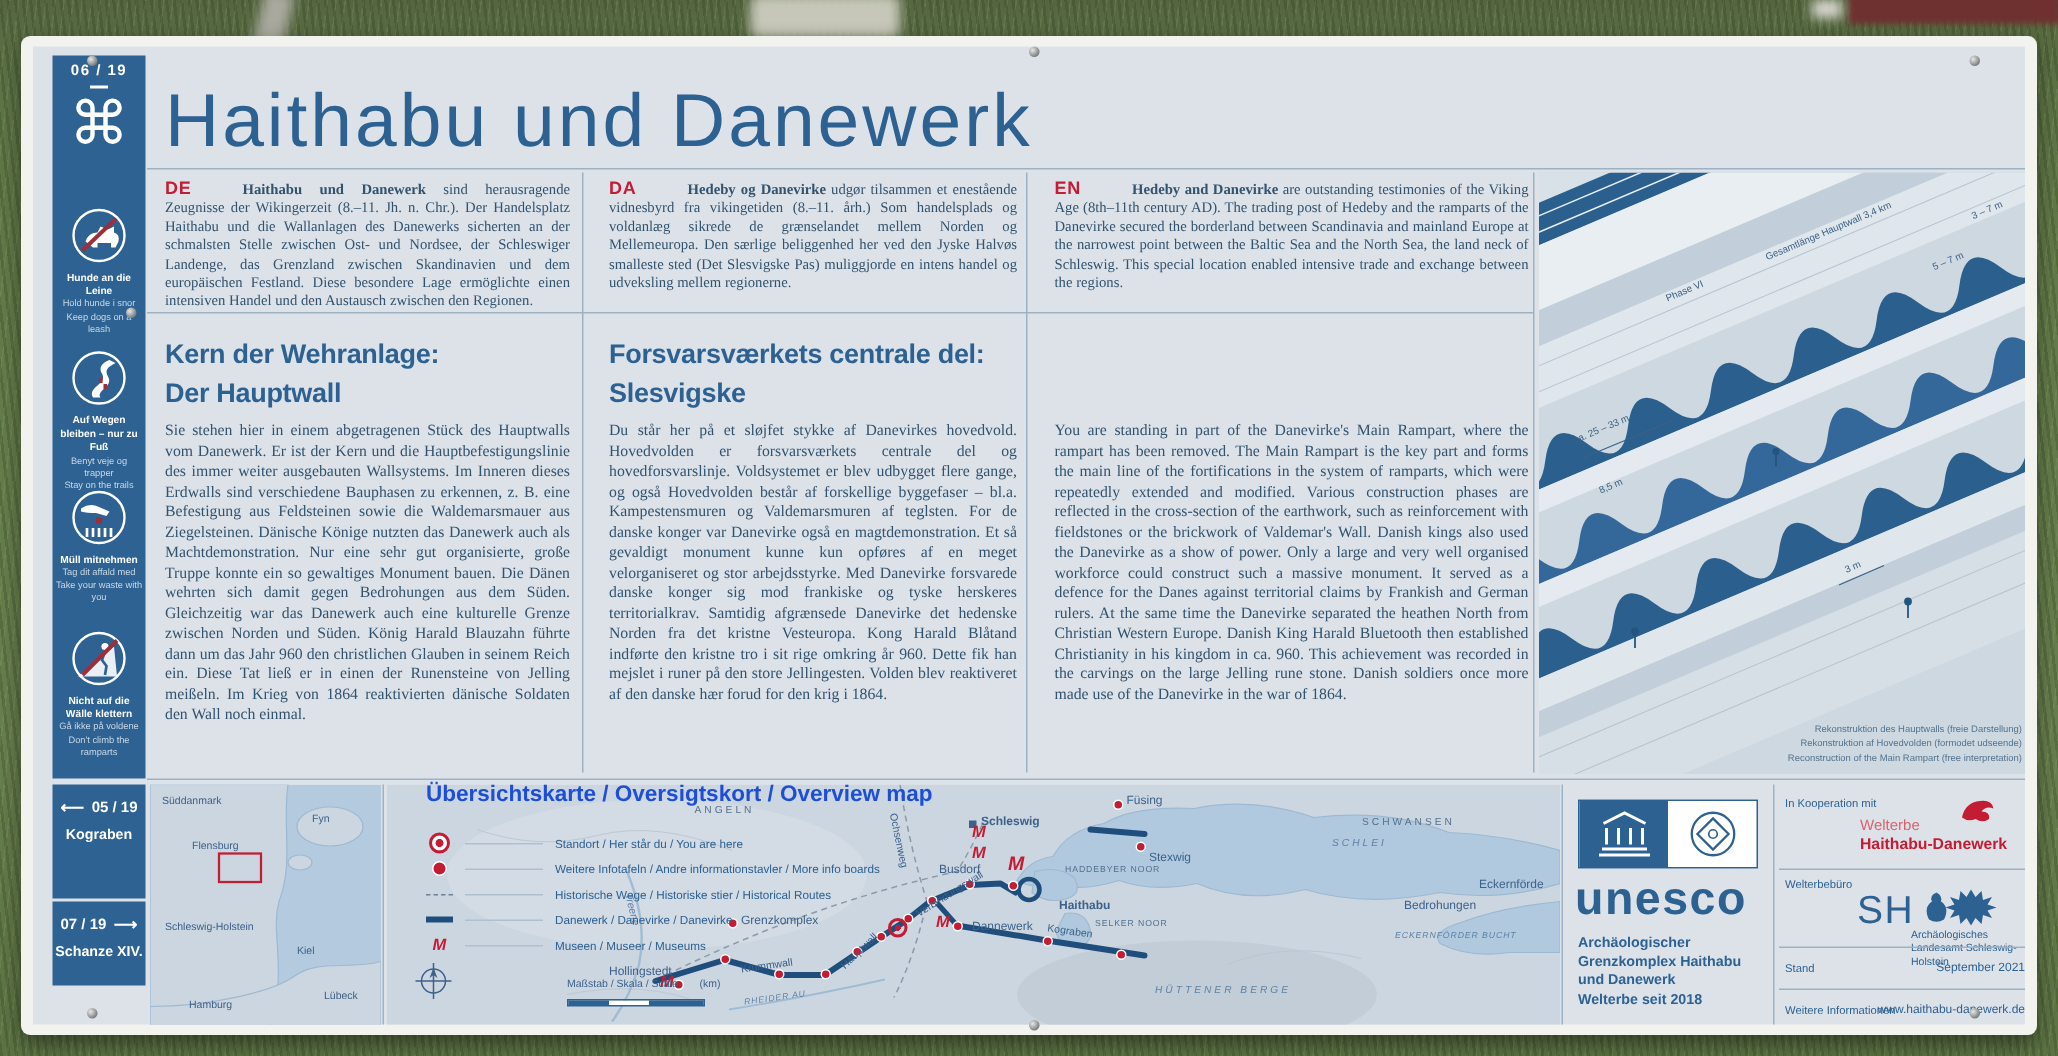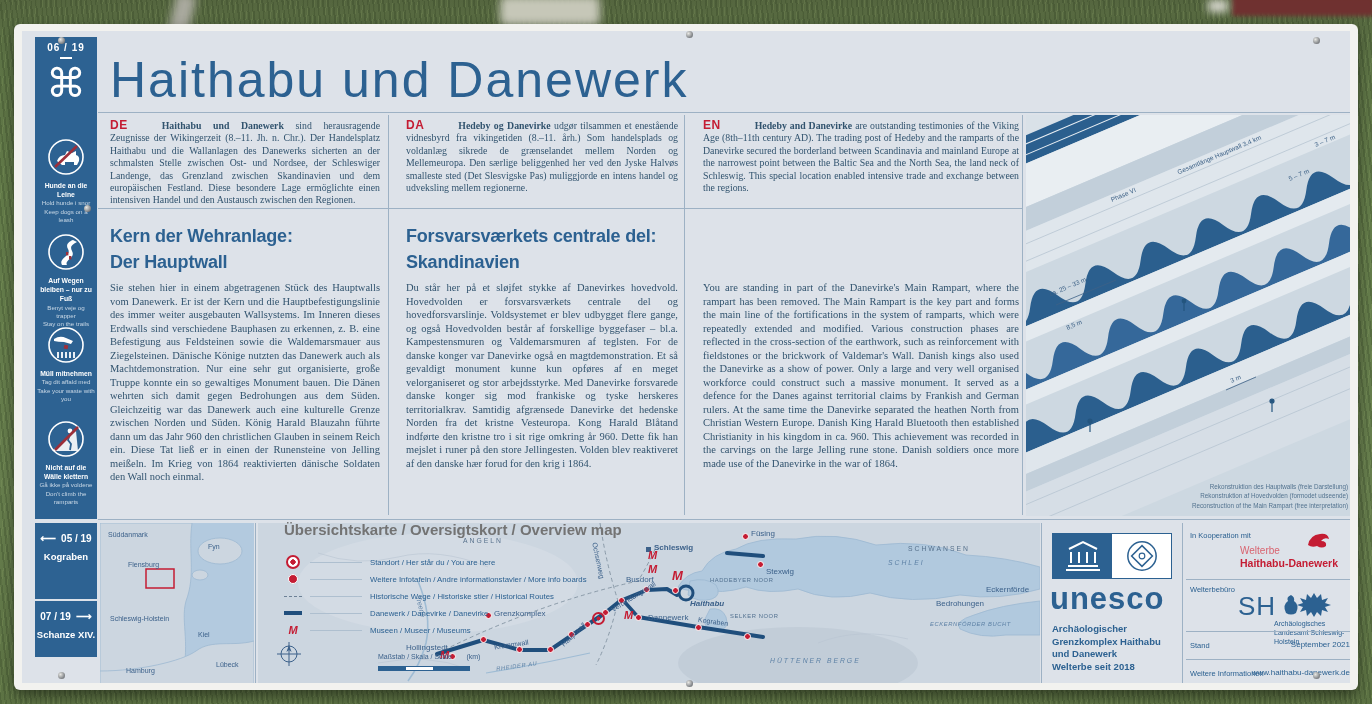--- a/index.html
+++ b/index.html
@@ -54,36 +54,36 @@
   .sec-b{position:absolute;top:250px;font-size:10.5px;line-height:13.5px;text-align:justify;
     color:#31536e;font-family:"Liberation Serif",serif;}
 
   
   #illus{left:1004px;top:84px;width:330px;height:401px;overflow:hidden;background:#cdd8e1;}
   .ilab{position:absolute;font-size:6.5px;color:#3d6186;white-space:nowrap;}
   #icap{position:absolute;right:8px;bottom:6px;text-align:right;font-size:6.3px;
     line-height:1.5;color:#53738f;}
 
   
-  #map-title{left:262px;top:490px;font-size:15px;font-weight:bold;color:#737373;white-space:nowrap;}
+  #map-title{left:262px;top:490px;font-size:15px;font-weight:bold;color:#1d4ed8;white-space:nowrap;}
   .leg-row{position:absolute;left:258px;height:14px;display:flex;align-items:center;}
   .leg-marker{width:26px;display:flex;justify-content:center;align-items:center;}
   .leg-rule{width:52px;height:1px;background:#aebfcf;margin:0 8px 0 4px;}
   .leg-text{font-size:7.8px;color:#2c6191;white-space:nowrap;}
   .mk-here{width:10px;height:10px;border:2.5px solid #c41c33;border-radius:50%;
     background:radial-gradient(circle,#c41c33 0 35%,#fff 40%);}
   .mk-info{width:8px;height:8px;border-radius:50%;background:#c41c33;border:1px solid #fff;}
   .mk-route{width:18px;border-top:1.6px dashed #6d8196;}
   .mk-wall{width:18px;height:4px;background:#1f4e7c;}
   .mk-mus{color:#c41c33;font-weight:bold;font-size:11px;font-style:italic;}
   #inset,#mainmap{top:492px;height:162px;overflow:hidden;}
   #inset{left:78px;width:154px;}
   #mainmap{left:236px;width:782px;}
   .ml{position:absolute;font-size:8px;color:#3c618a;white-space:nowrap;}
-  .ml.b{font-weight:bold;} .ml.i{font-style:italic;}
+  .ml.b{font-weight:bold;} .ml.i{margin-left:16px;}
   .ml.caps{font-size:6.8px;letter-spacing:2px;color:#57718c;}
   .ml.noor{font-size:5.8px;letter-spacing:.6px;color:#51708f;}
   .ml.wtr{font-style:italic;color:#5e82a6;}
   .ml.mus{color:#c41c33;font-weight:bold;font-style:italic;font-size:11px;}
   .ml.tiny{font-size:7px;}
   .mdot{position:absolute;width:7px;height:7px;border-radius:50%;background:#c41c33;
     border:1px solid #fff;box-sizing:border-box;}
   .here-ring{position:absolute;width:13px;height:13px;border-radius:50%;border:2.5px solid #c41c33;
     background:radial-gradient(circle,#c41c33 0 30%,transparent 34%);box-sizing:border-box;}
   #scalebox{position:absolute;left:120px;top:122px;color:#3c618a;}
@@ -228,21 +228,21 @@
       <div class="abs hline" style="left:76px;top:177px;width:924px;"></div>
 
       <div class="sec-h" style="left:88px;width:270px;">
         <div>Kern der Wehranlage:</div>
           <div>Der Hauptwall</div>
       </div>
       <div class="sec-b" style="left:88px;width:270px;">Sie stehen hier in einem abgetragenen Stück des Hauptwalls vom Danewerk. Er ist der Kern und die Hauptbefestigungslinie des immer weiter ausgebauten Wallsystems. Im Inneren dieses Erdwalls sind verschiedene Bauphasen zu erkennen, z. B. eine Befestigung aus Feldsteinen sowie die Waldemarsmauer aus Ziegelsteinen. Dänische Könige nutzten das Danewerk auch als Machtdemonstration. Nur eine sehr gut organisierte, große Truppe konnte ein so gewaltiges Monument bauen. Die Dänen wehrten sich damit gegen Bedrohungen aus dem Süden. Gleichzeitig war das Danewerk auch eine kulturelle Grenze zwischen Norden und Süden. König Harald Blauzahn führte dann um das Jahr 960 den christlichen Glauben in seinem Reich ein. Diese Tat ließ er in einen der Runensteine von Jelling meißeln. Im Krieg von 1864 reaktivierten dänische Soldaten den Wall noch einmal.</div>
 
       <div class="sec-h" style="left:384px;width:272px;">
         <div>Forsvarsværkets centrale del:</div>
-          <div>Skandinavien</div>
+          <div>Slesvigske</div>
       </div>
       <div class="sec-b" style="left:384px;width:272px;">Du står her på et sløjfet stykke af Danevirkes hovedvold. Hovedvolden er forsvarsværkets centrale del og hovedforsvarslinje. Voldsystemet er blev udbygget flere gange, og også Hovedvolden består af forskellige byggefaser – bl.a. Kampestensmuren og Valdemarsmuren af teglsten. For de danske konger var Danevirke også en magtdemonstration. Et så gevaldigt monument kunne kun opføres af en meget velorganiseret og stor arbejdsstyrke. Med Danevirke forsvarede danske konger sig mod frankiske og tyske herskeres territorialkrav. Samtidig afgrænsede Danevirke det hedenske Norden fra det kristne Vesteuropa. Kong Harald Blåtand indførte den kristne tro i sit rige omkring år 960. Dette fik han mejslet i runer på den store Jellingesten. Volden blev reaktiveret af den danske hær forud for den krig i 1864.</div>
 
       <div class="sec-h en" style="left:681px;width:318px;">
       </div>
       <div class="sec-b" style="left:681px;width:316px;">You are standing in part of the Danevirke's Main Rampart, where the rampart has been removed. The Main Rampart is the key part and forms the main line of the fortifications in the system of ramparts, which were repeatedly extended and modified. Various construction phases are reflected in the cross-section of the earthwork, such as reinforcement with fieldstones or the brickwork of Valdemar's Wall. Danish kings also used the Danevirke as a show of power. Only a large and very well organised workforce could construct such a massive monument. It served as a defence for the Danes against territorial claims by Frankish and German rulers. At the same time the Danevirke separated the heathen North from Christian Western Europe. Danish King Harald Bluetooth then established Christianity in his kingdom in ca. 960. This achievement was recorded in the carvings on the large Jelling rune stone. Danish soldiers once more made use of the Danevirke in the war of 1864.</div>
 
       <div class="abs" id="illus">
         <svg viewBox="0 0 330 401" width="330" height="401">
           <rect width="330" height="401" fill="#cdd8e1"></rect>

